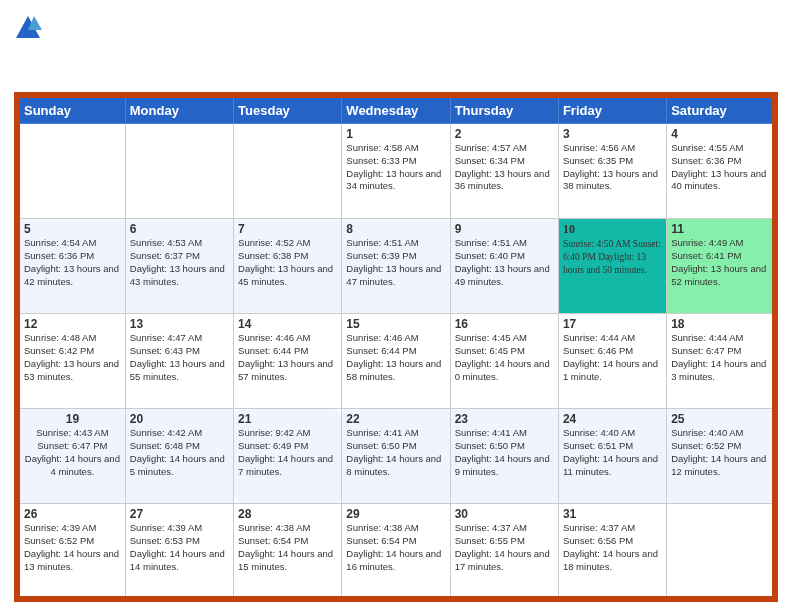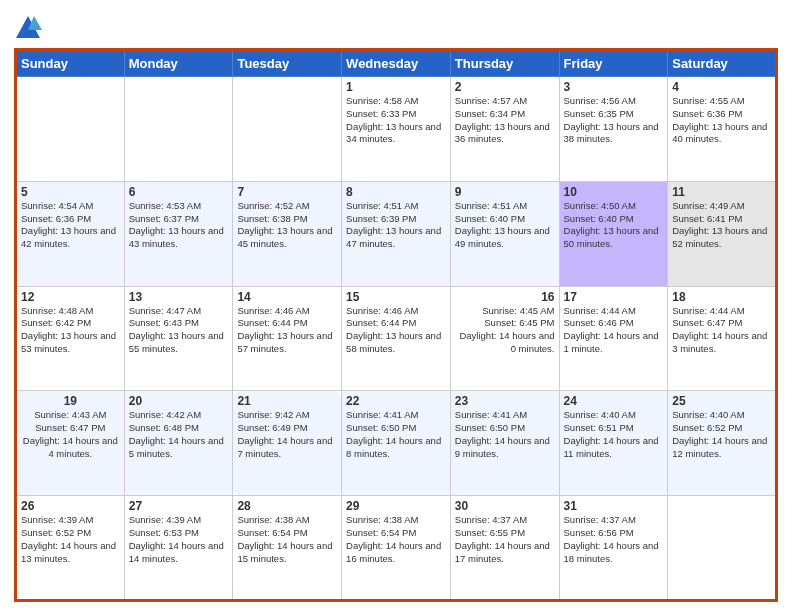--- a/index.html
+++ b/index.html
@@ -57,24 +57,25 @@
       color: #333;
       line-height: 1.1;
     }
     .title-location {
       font-size: 15px;
       color: #333;
       font-weight: normal;
     }
     .calendar {
       flex: 1;
-      border: 3px solid #c2410c;
+      border: 6px solid #c2410c;
       border-collapse: collapse;
       width: 100%;
       table-layout: fixed;
+      margin-top: 44px;
     }
     .calendar th {
       background-color: #2563c7;
       color: #fff;
       font-size: 13px;
       font-weight: bold;
       padding: 5px 4px;
       text-align: left;
       border: 1px solid #4a80d4;
     }
@@ -205,28 +206,28 @@
 Daylight: 13 hours
 and 47 minutes.</div>
           </td>
           <td style="background-color: rgb(240, 244, 255);">
             <span class="day-number">9</span>
             <div class="day-info">Sunrise: 4:51 AM
 Sunset: 6:40 PM
 Daylight: 13 hours
 and 49 minutes.</div>
           </td>
-          <td style="background-color: #c4b5fd;">
+          <td style="background-color: #14b8a6; font-family: Liberation Serif, serif;">
             <span class="day-number">10</span>
             <div class="day-info">Sunrise: 4:50 AM
 Sunset: 6:40 PM
 Daylight: 13 hours
 and 50 minutes.</div>
           </td>
-          <td style="background-color: #e5e5e5;">
+          <td style="background-color: #86efac;">
             <span class="day-number">11</span>
             <div class="day-info">Sunrise: 4:49 AM
 Sunset: 6:41 PM
 Daylight: 13 hours
 and 52 minutes.</div>
           </td>
         </tr>
         <tr style="background-color: #1d4ed8;">
           <td style="background-color: rgb(255, 255, 255);">
             <span class="day-number">12</span>
@@ -249,21 +250,21 @@
 Daylight: 13 hours
 and 57 minutes.</div>
           </td>
           <td style="background-color: rgb(255, 255, 255);">
             <span class="day-number">15</span>
             <div class="day-info">Sunrise: 4:46 AM
 Sunset: 6:44 PM
 Daylight: 13 hours
 and 58 minutes.</div>
           </td>
-          <td style="background-color: rgb(255, 255, 255); text-align: right;">
+          <td style="background-color: rgb(255, 255, 255);">
             <span class="day-number">16</span>
             <div class="day-info">Sunrise: 4:45 AM
 Sunset: 6:45 PM
 Daylight: 14 hours
 and 0 minutes.</div>
           </td>
           <td style="background-color: rgb(255, 255, 255);">
             <span class="day-number">17</span>
             <div class="day-info">Sunrise: 4:44 AM
 Sunset: 6:46 PM

